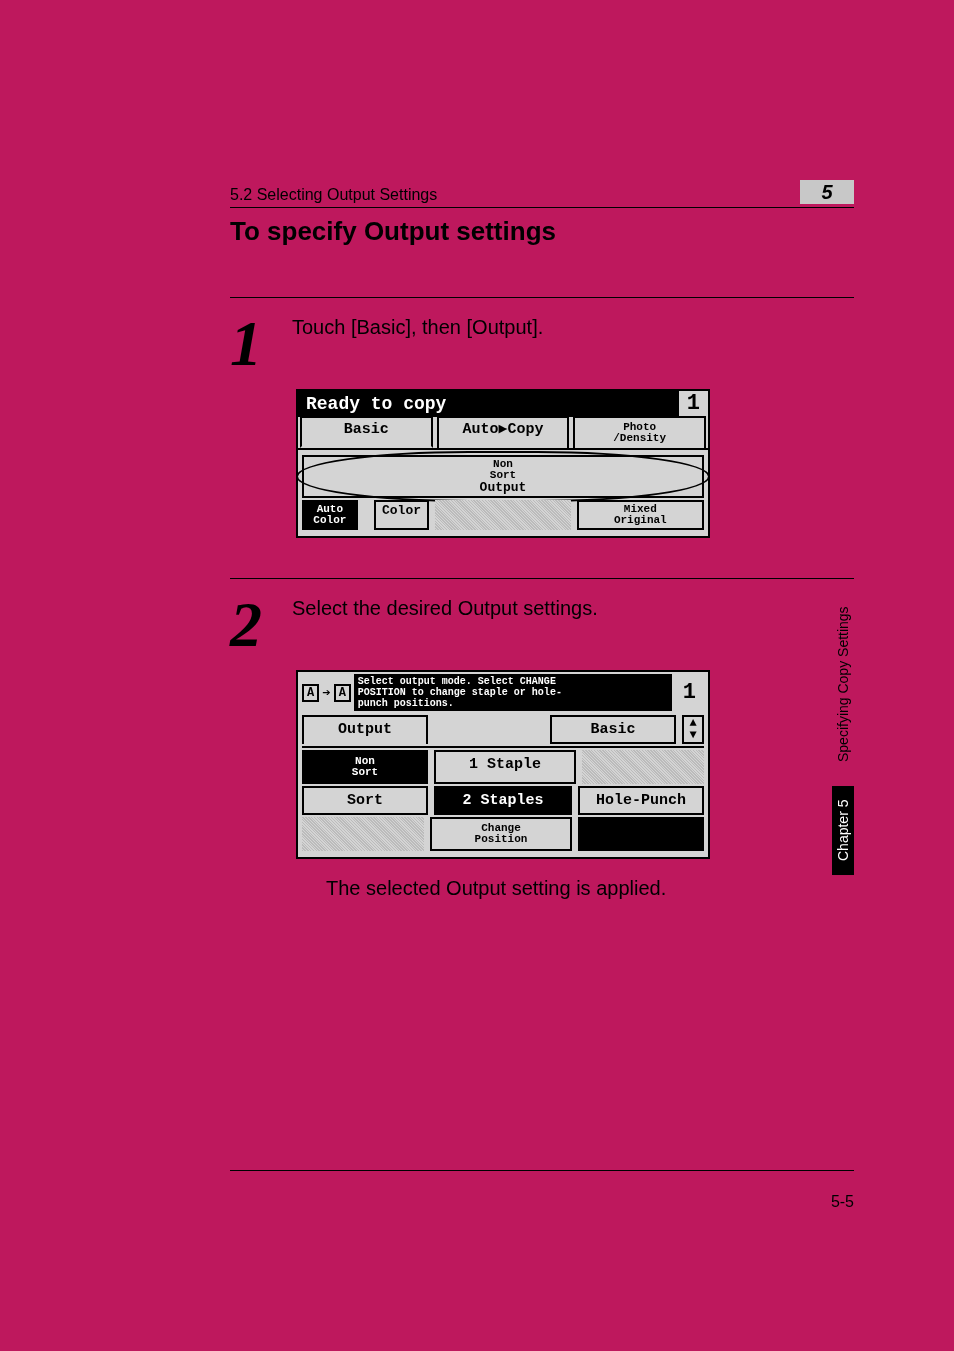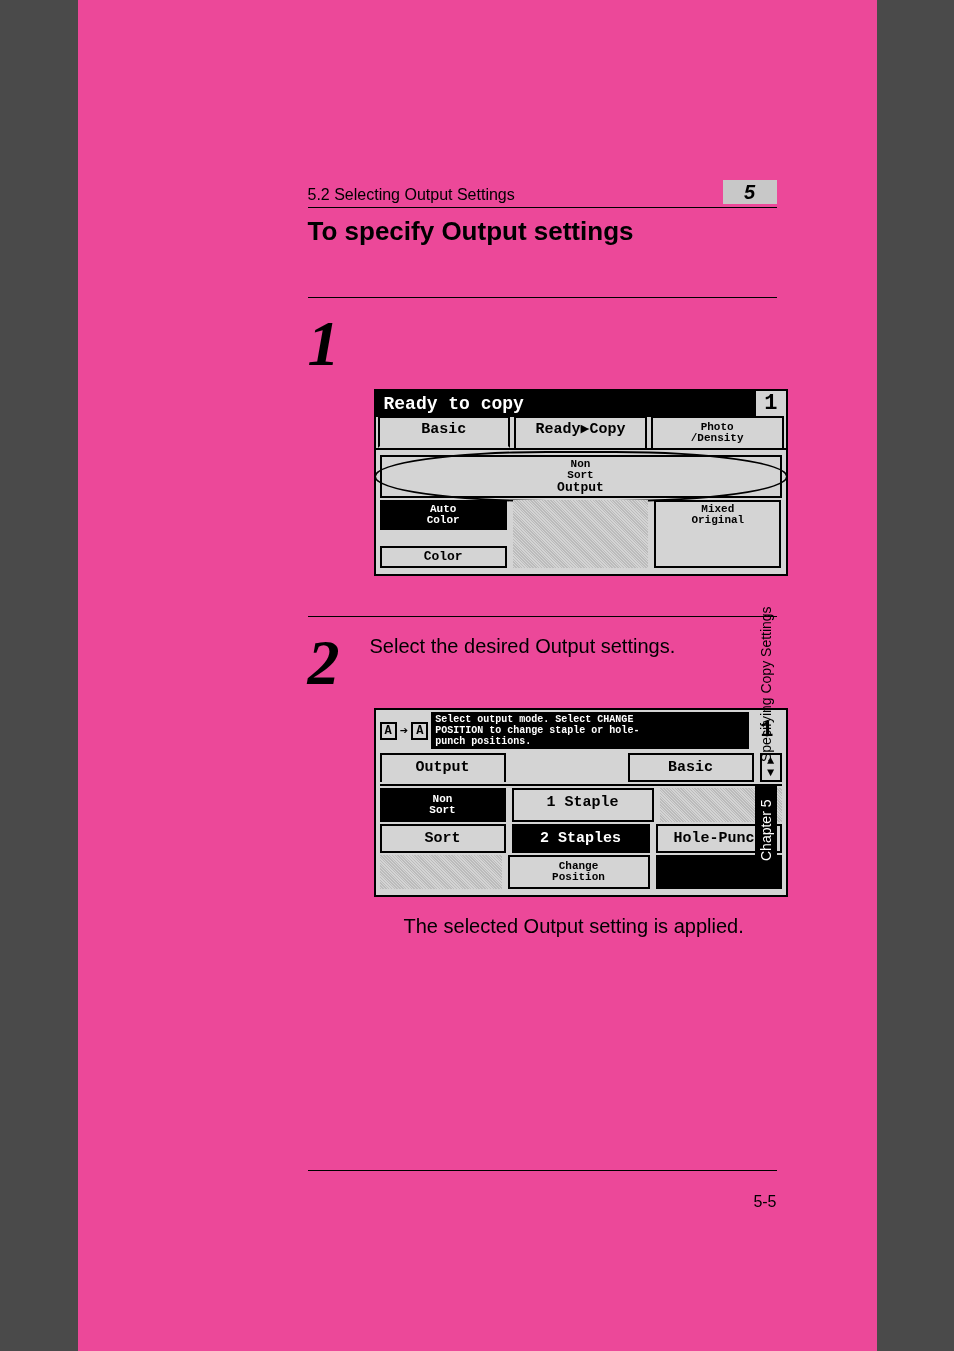--- a/index.html
+++ b/index.html
@@ -1,16 +1,16 @@
 <!DOCTYPE html>
 <html><head>
 <meta charset="utf-8">
 <style>
   html,body{margin:0;padding:0;background:#4a4a4a;font-family:Arial,Helvetica,sans-serif}
-  .sheet{background:#ec4899;width:799px;min-height:1351px;margin:0 auto;position:relative;box-sizing:border-box;padding:180px 100px 80px 230px}
+  .sheet{background:#be185d;width:954px;min-height:1351px;margin:0 auto;position:relative;box-sizing:border-box;padding:180px 100px 80px 230px}
   .sec-line{font-size:16px;border-bottom:1px solid #000;padding-bottom:3px;display:flex;align-items:flex-end;justify-content:space-between}
   .chapnum-box{background:#c8c8c8;width:54px;height:24px;text-align:center;font-weight:bold;font-size:20px;font-style:italic;line-height:24px;margin-left:10px}
   .h2{font-size:26px;font-weight:bold;margin:8px 0 50px 0}
   .step-wrap{margin-top:40px}
   .step-rule{border-top:1.5px solid #000;margin:0 0 14px 0}
   .step-row{display:flex;align-items:flex-start;gap:30px}
   .step-num{font-family:"Times New Roman",serif;font-size:64px;font-weight:bold;font-style:italic;line-height:0.8;margin-top:6px}
   .step-text{font-size:20px;padding-top:4px}
   .result-text{font-size:20px;margin:18px 0 0 96px}
   .lcd{width:410px;margin:20px auto 0 66px;border:2px solid #000;background:#d4d4d4;font-family:"Courier New",monospace;font-weight:bold}
@@ -54,43 +54,44 @@
   <div class="sec-line">
     <span>5.2 Selecting Output Settings</span>
     <span class="chapnum-box">5</span>
   </div>
   <div class="h2">To specify Output settings</div>
 
   <div class="step-wrap">
     <div class="step-rule"></div>
     <div class="step-row">
       <div class="step-num">1</div>
+      <div class="step-text">Touch [Basic], then [Output].</div>
     </div>
 
     <div class="lcd">
       <div class="lcd-top">
         <div class="lcd-status">Ready to copy</div>
         <div class="lcd-count">1</div>
       </div>
       <div class="lcd-tabs">
         <div class="lcd-tab sel">Basic</div>
-        <div class="lcd-tab">Ready▶Copy</div>
+        <div class="lcd-tab">Auto▶Copy</div>
         <div class="lcd-tab two" style="white-space:pre">Photo
 /Density</div>
       </div>
       <div class="lcd-body">
         <div class="lcd-row">
           <div class="lcd-cell twoline circled" style="flex:1">
             <div class="two" style="white-space:pre">Non
 Sort</div>
             <div>Output</div>
           </div>
         </div>
         <div class="lcd-row">
-          <div style="flex:1;display:flex;flex-direction:column;gap:16px">
+          <div style="flex:1;display:flex;flex-direction:row;gap:16px">
             <div class="lcd-cell inv two" style="white-space:pre">Auto
 Color</div>
             <div class="lcd-cell">Color</div>
           </div>
           <div class="lcd-cell dither" style="flex:1;border:none"></div>
           <div style="flex:1;display:flex;flex-direction:column;">
             <div class="lcd-cell two" style="white-space:pre">Mixed
 Original</div>
           </div>
         </div>

